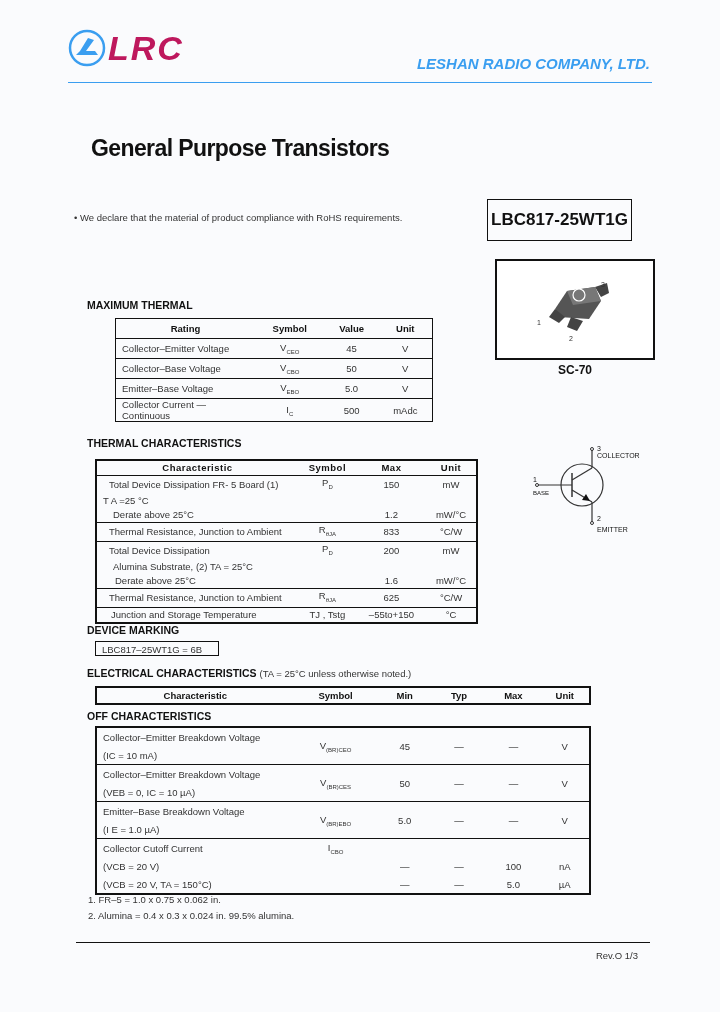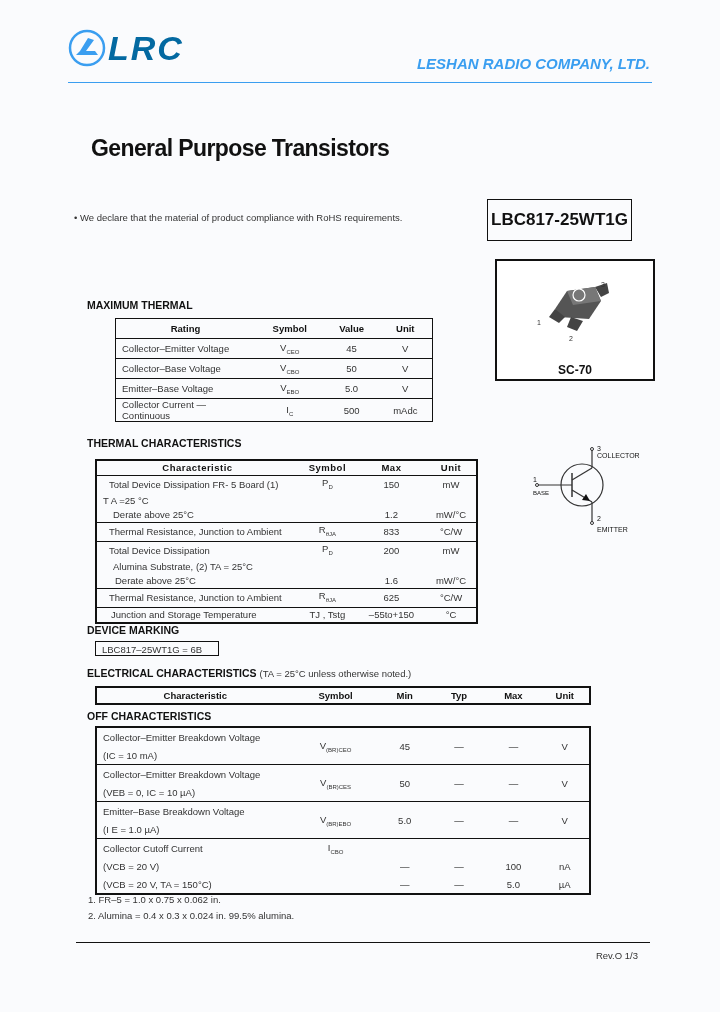--- a/index.html
+++ b/index.html
@@ -1,28 +1,28 @@
 <!DOCTYPE html>
 <html><head>
 <meta charset="utf-8">
 <style>
   html, body { margin:0; padding:0; }
   body { width:720px; height:1012px; background:#fafbfd; position:relative; overflow:hidden;
          font-family:"Liberation Sans", sans-serif; color:#111; }
   .abs { position:absolute; }
   .logo { left:68px; top:28px; width:122px; height:40px; }
   .logo-text { position:absolute; left:40px; top:0; font-family:"Liberation Sans", sans-serif; font-weight:bold; font-style:italic;
-               font-size:34px; color:#0369a1; letter-spacing:2px; line-height:40px; }
+               font-size:34px; color:#be185d; letter-spacing:2px; line-height:40px; }
   .company { right:70px; top:55px; font-family:Liberation Sans, sans-serif; font-style:italic; font-weight:bold; font-size:15px; color:#3a9ef0; }
   .header-rule { left:68px; top:82px; width:584px; height:1px; background:#3a9ef0; }
   .title { left:91px; top:135px; font-size:23px; font-weight:bold; letter-spacing:-0.6px; }
   .rohs { left:74px; top:212px; font-size:9.5px; color:#333; }
   .part-box { left:487px; top:199px; width:145px; height:42px; border:1px solid #111; box-sizing:border-box;
               font-size:17px; font-weight:bold; text-align:center; line-height:40px; }
-  .pkg-box { left:495px; top:259px; width:160px; height:122px; border:2px solid #111; box-sizing:border-box; background:#fff; }
+  .pkg-box { left:495px; top:259px; width:160px; height:101px; border:2px solid #111; box-sizing:border-box; background:#fff; }
   .sec { font-size:10.5px; font-weight:bold; }
   table { border-collapse:collapse; font-size:9.5px; color:#333; }
   td, th { padding:0 4px; }
   th { font-weight:bold; color:#111; }
   .t-max { left:95px; top:318px; width:318px; border:1px solid #111;margin-left:20px; }
   .t-max td, .t-max th { height:19px; border-bottom:1px solid #111; text-align:center; }
   .t-max td.l { text-align:left; padding-left:6px; }
   .t-therm { left:95px; top:459px; width:383px; border:2px solid #111; }
   .t-therm td, .t-therm th { height:14px; text-align:center; line-height:14px; }
   .t-therm th { border-bottom:1px solid #111; letter-spacing:0.5px; }

